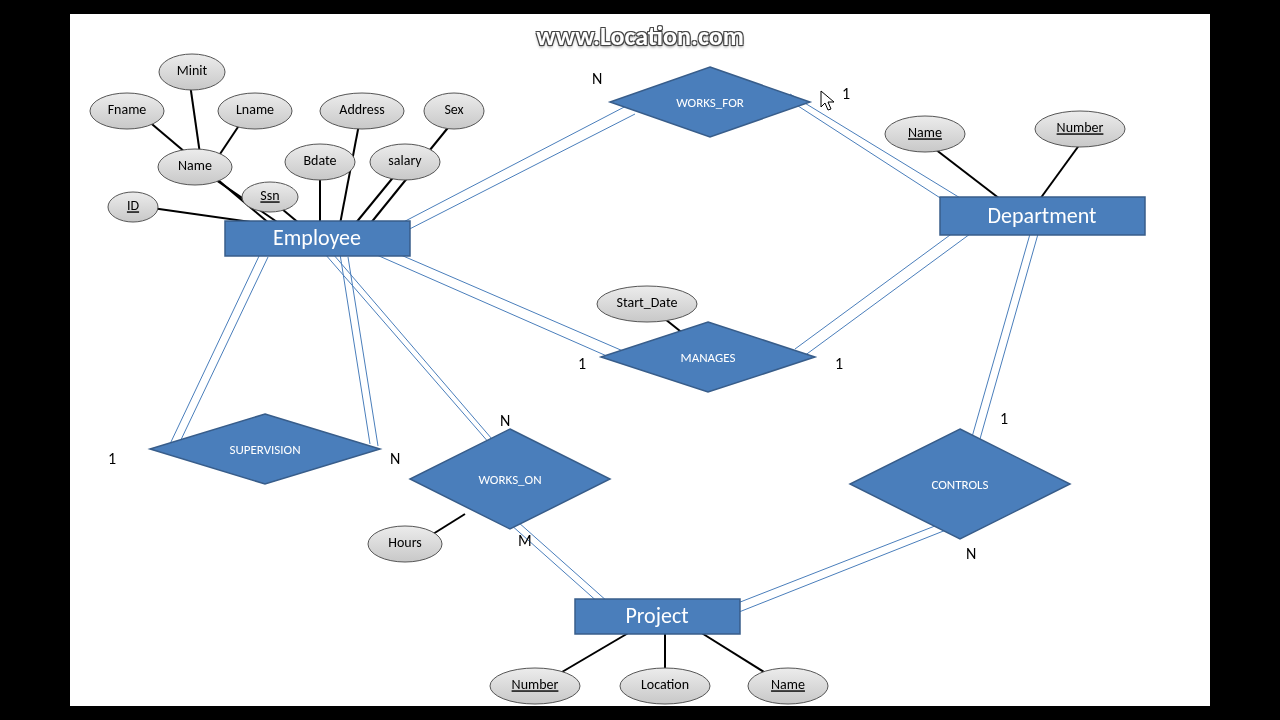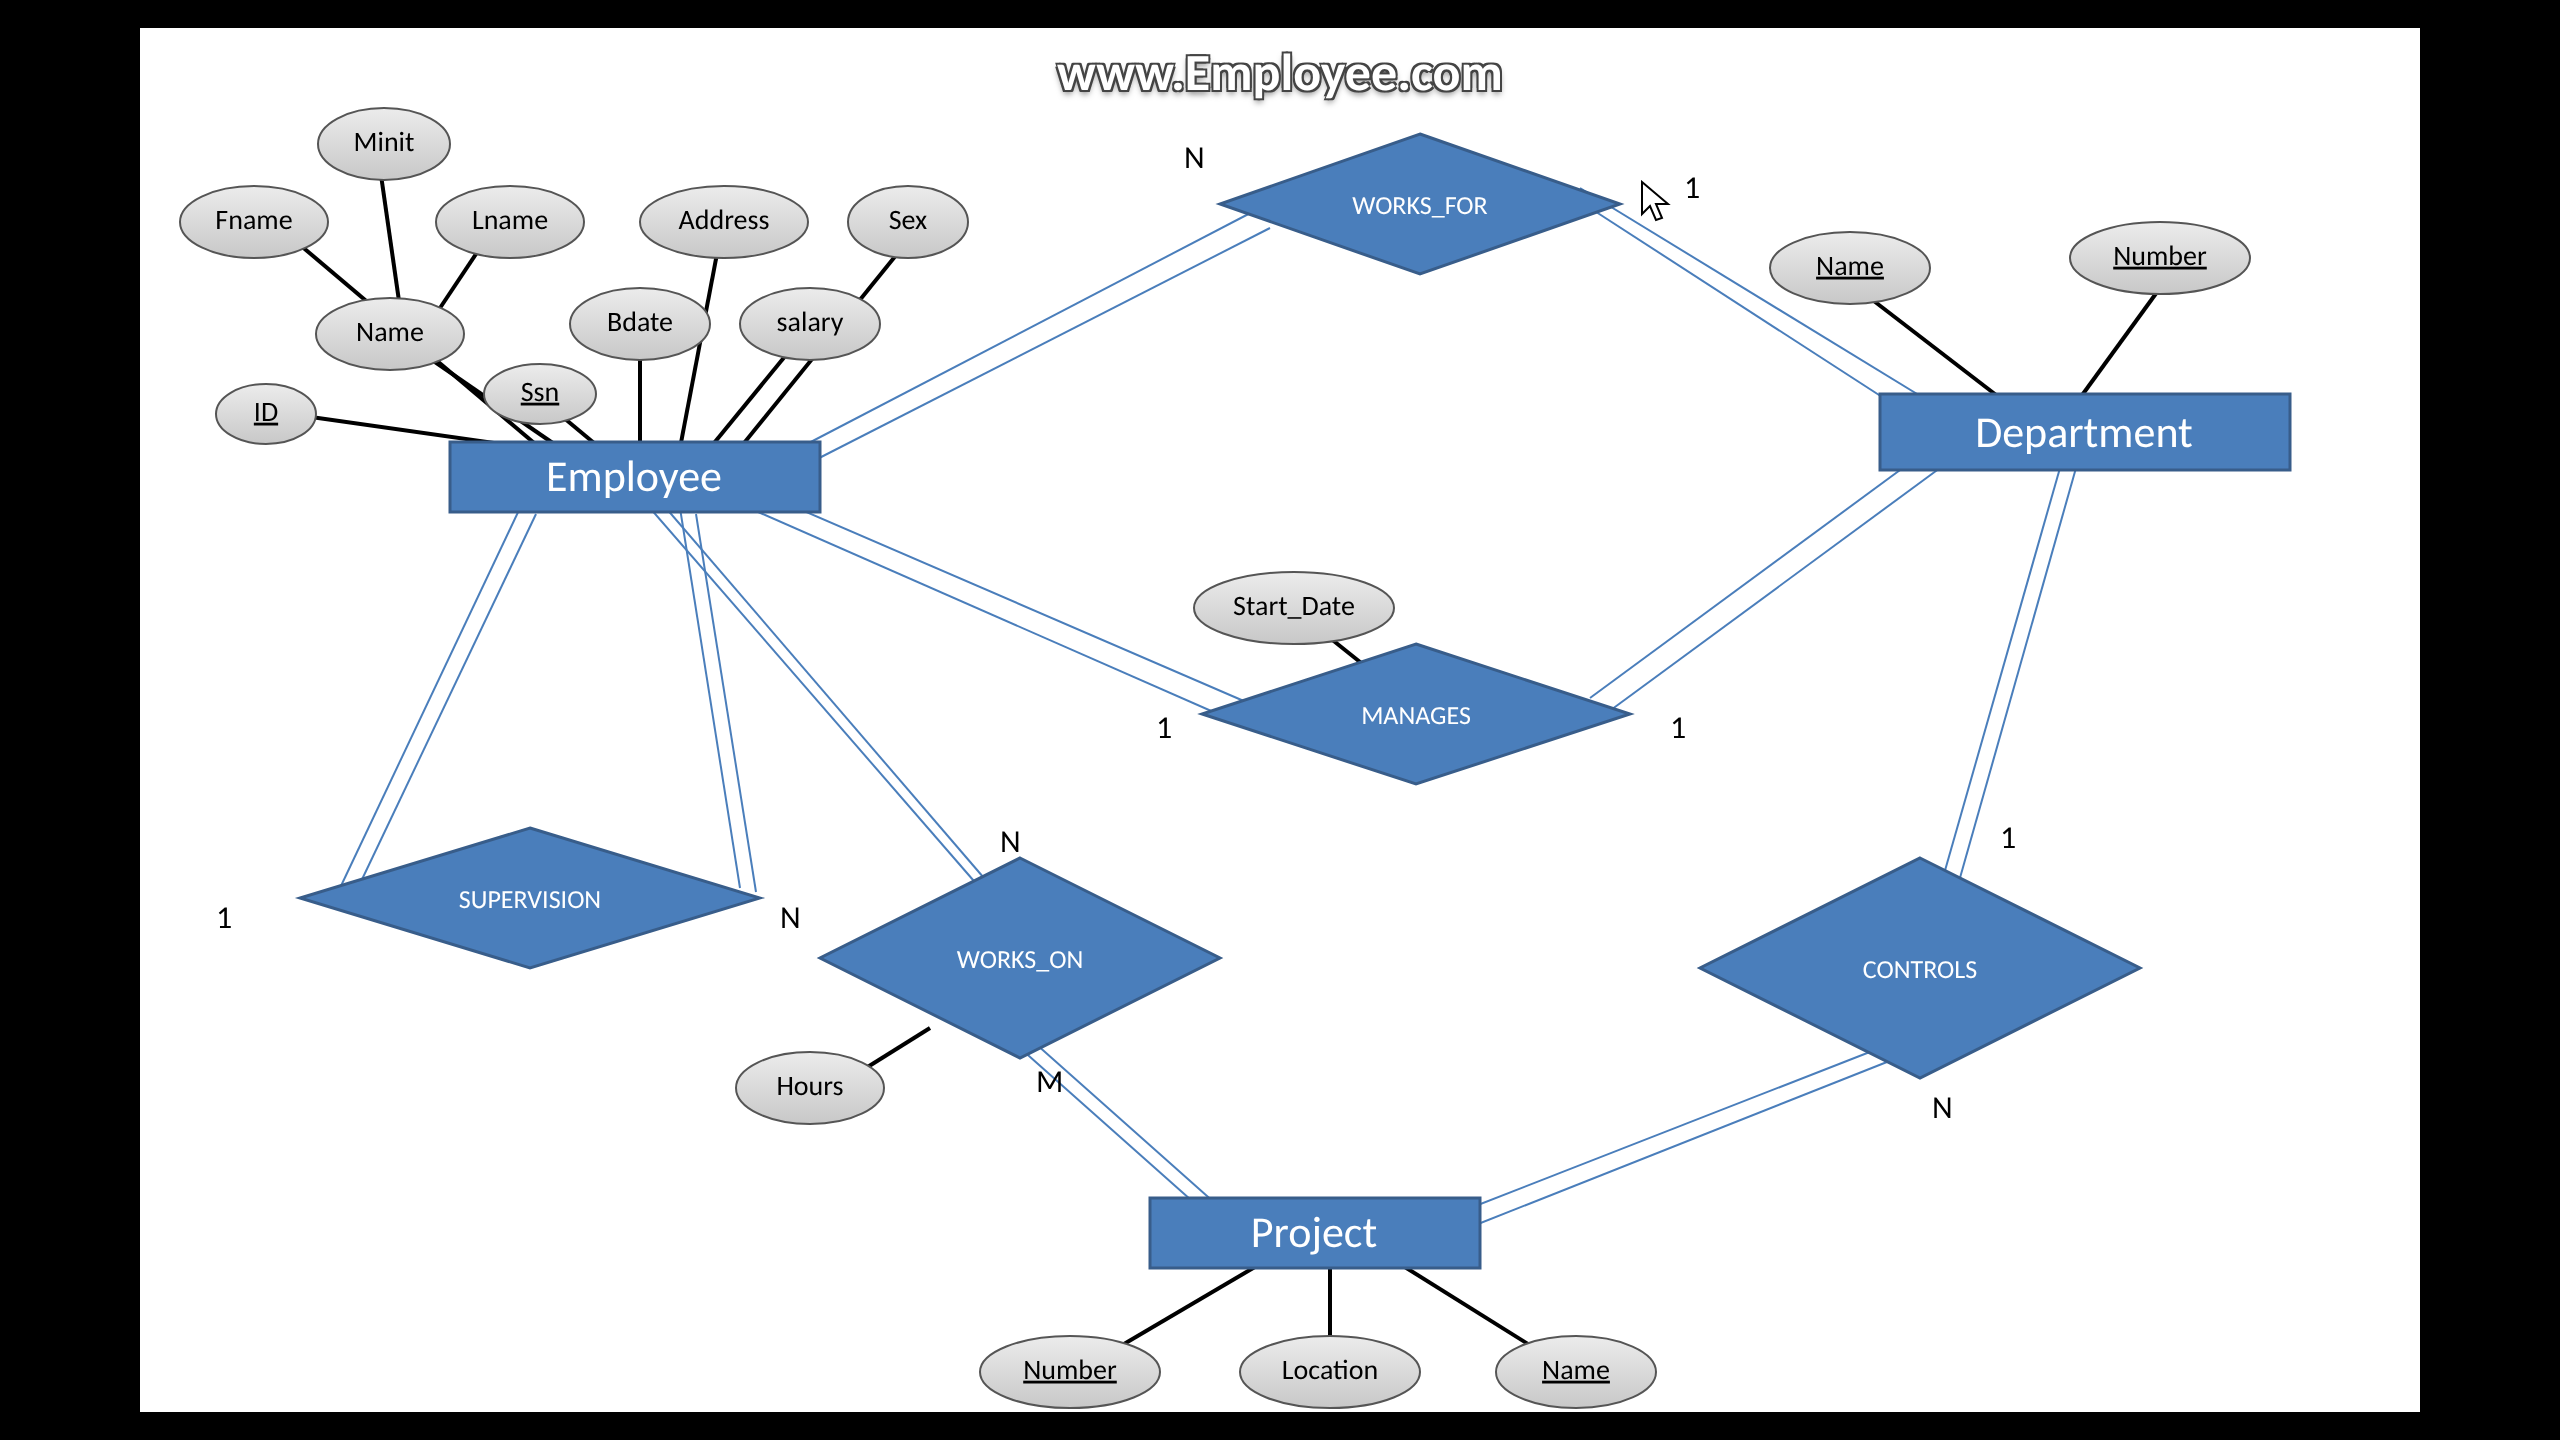--- a/index.html
+++ b/index.html
@@ -196,17 +196,17 @@
   <text class="card" x="765" y="355">1</text>
   <text class="card" x="38" y="450">1</text>
   <text class="card" x="320" y="450">N</text>
   <text class="card" x="430" y="412">N</text>
   <text class="card" x="448" y="532">M</text>
   <text class="card" x="930" y="410">1</text>
   <text class="card" x="896" y="545">N</text>
 </svg>
 </div>
 
-<div class="watermark">www.Employee.com</div>
+<div class="watermark">www.Location.com</div>
 
 <svg class="cursor" width="18" height="22" style="left:820px; top:90px;">
   <polygon points="1,1 1,17 5,13 8,20 11,19 8,12 14,12" fill="#fff" stroke="#000" stroke-width="1"></polygon>
 </svg>
 
 </body></html>

